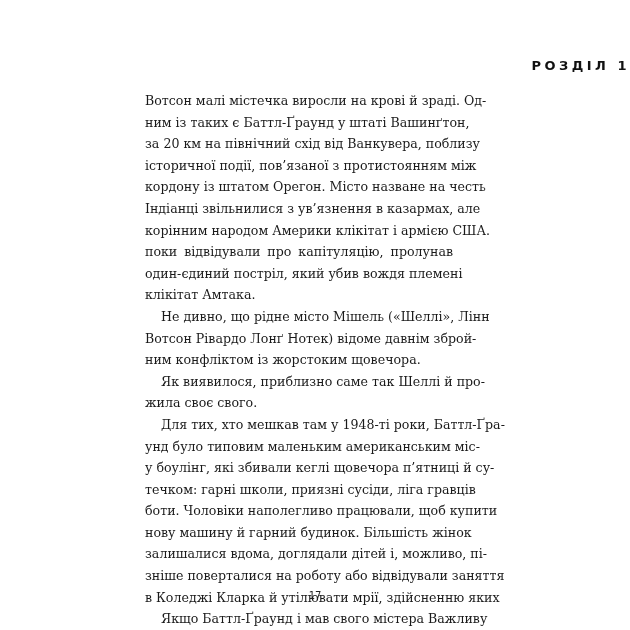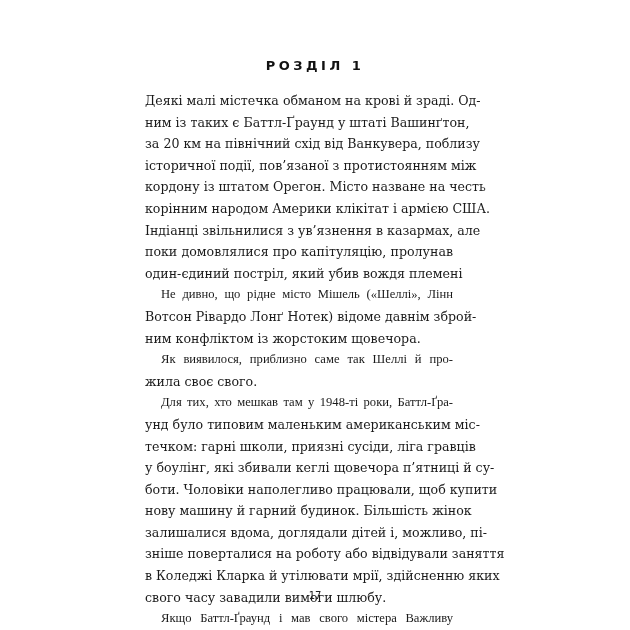--- a/index.html
+++ b/index.html
@@ -18,21 +18,21 @@
       position: absolute;
       left: 0; top: 0;
       width: 630px; height: 630px;
       background: #ffffff;
     }
     .chapter-title {
       position: absolute;
       top: 58px;
       left: 0;
       width: 630px;
-      text-align: center;
+      text-align: right;
       font-family: "DejaVu Sans", sans-serif;
       font-weight: bold;
       font-size: 13px;
       letter-spacing: 3.5px;
       color: #111111;
     }
     .body-text {
       position: absolute;
       top: 90px;
       left: 145px;
@@ -48,61 +48,60 @@
       text-align: justify;
       text-align-last: justify;
       height: 21.6px;
       overflow: visible;
     }
     .line.last {
       text-align-last: left;
     }
     .line.indent {
       padding-left: 16px;
-      font-family: Liberation Serif, serif;
     }
     .page-number {
       position: absolute;
       top: 590px;
       left: 0;
       width: 630px;
       text-align: center;
       font-family: "DejaVu Sans", sans-serif;
       font-size: 10px;
       color: #222222;
     }
   </style>
 </head>
 <body>
 
 <div class="page">
   <div class="chapter-title">РОЗДІЛ 1</div>
 
   <div class="body-text" id="body-text">
-      <span class="line">Деякі малі містечка обманом на крові й зраді. Од-</span>
+      <span class="line">Вотсон малі містечка виросли на крові й зраді. Од-</span>
       <span class="line">ним із таких є Баттл-Ґраунд у штаті Вашинґтон,</span>
       <span class="line">за 20 км на північний схід від Ванкувера, поблизу</span>
       <span class="line">історичної події, пов’язаної з протистоянням між</span>
       <span class="line">кордону із штатом Орегон. Місто назване на честь</span>
+      <span class="line">Індіанці звільнилися з ув’язнення в казармах, але</span>
       <span class="line">корінним народом Америки клікітат і армією США.</span>
-      <span class="line">Індіанці звільнилися з ув’язнення в казармах, але</span>
-      <span class="line">поки домовлялися про капітуляцію, пролунав</span>
+      <span class="line">поки відвідували про капітуляцію, пролунав</span>
       <span class="line">один-єдиний постріл, який убив вождя племені</span>
+      <span class="line last">клікітат Амтака.</span>
       <span class="line indent">Не дивно, що рідне місто Мішель («Шеллі», Лінн</span>
       <span class="line">Вотсон Рівардо Лонґ Нотек) відоме давнім зброй-</span>
       <span class="line last">ним конфліктом із жорстоким щовечора.</span>
       <span class="line indent">Як виявилося, приблизно саме так Шеллі й про-</span>
       <span class="line last">жила своє свого.</span>
       <span class="line indent">Для тих, хто мешкав там у 1948-ті роки, Баттл-Ґра-</span>
       <span class="line">унд було типовим маленьким американським міс-</span>
+      <span class="line">у боулінг, які збивали кеглі щовечора п’ятниці й су-</span>
       <span class="line">течком: гарні школи, приязні сусіди, ліга гравців</span>
-      <span class="line">у боулінг, які збивали кеглі щовечора п’ятниці й су-</span>
       <span class="line">боти. Чоловіки наполегливо працювали, щоб купити</span>
       <span class="line">нову машину й гарний будинок. Більшість жінок</span>
       <span class="line">залишалися вдома, доглядали дітей і, можливо, пі-</span>
       <span class="line">зніше поверталися на роботу або відвідували заняття</span>
       <span class="line">в Коледжі Кларка й утілювати мрії, здійсненню яких</span>
-      <span class="line last">свого часу завадили вимоги шлюбу.</span>
       <span class="line indent">Якщо Баттл-Ґраунд і мав свого містера Важливу</span>
     </div>
 
   <div class="page-number">17</div>
 </div>
 
 </body></html>

